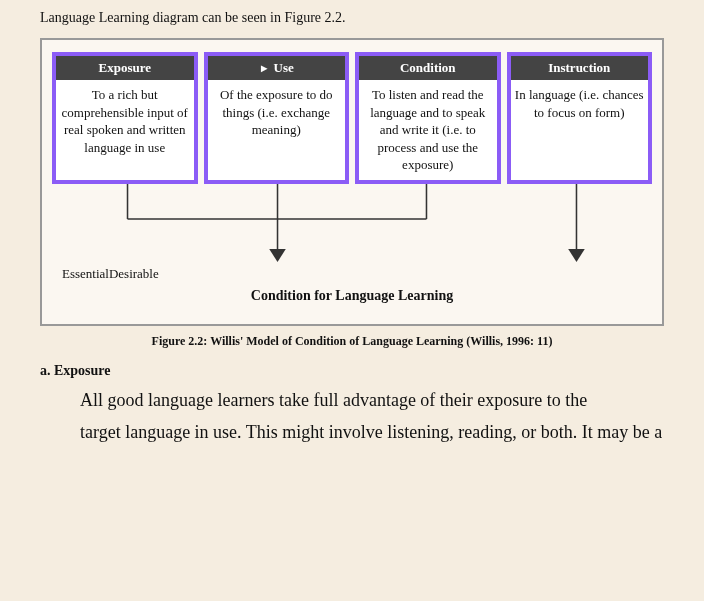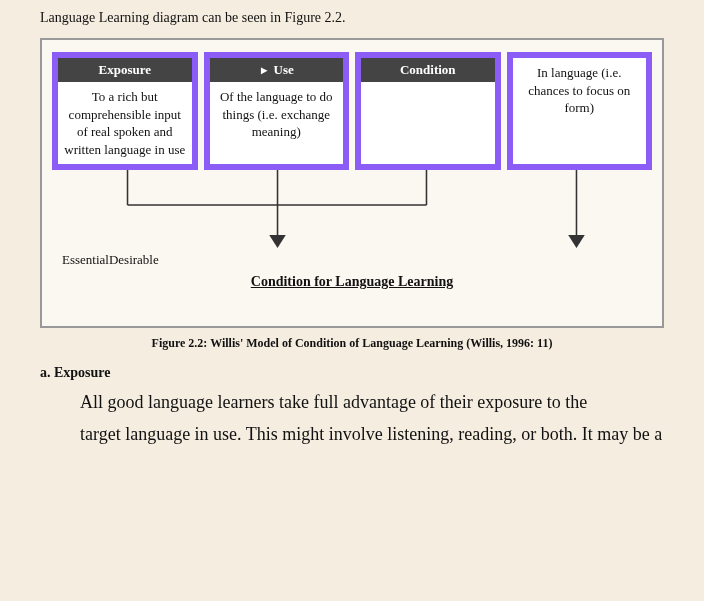--- a/index.html
+++ b/index.html
@@ -53,21 +53,21 @@
     
     .boxes-row {
       display: flex;
       justify-content: space-between;
       gap: 6px;
       margin-bottom: 0px;
     }
 
     .box {
       flex: 1;
-      border: 6px solid #8b5cf6;
+      border: 4px solid #8b5cf6;
       background: #fff;
       display: flex;
       flex-direction: column;
       align-items: center;
     }
 
     .box-header {
       background: #444;
       color: #fff;
       width: 100%;
@@ -107,22 +107,21 @@
       padding: 0 10px;
       font-size: 13px;
       margin-top: 2px;
     }
 
     
     .condition-label {
       text-align: center;
       font-weight: bold;
       font-size: 14px;
-      margin: 6px 0 20px 0;
-      text-decoration: underline;
+      margin: 6px 0 4px 0;
     }
 
     
     .figure-caption {
       text-align: center;
       font-size: 12px;
       font-weight: bold;
       margin-bottom: 14px;
     }
 
@@ -158,30 +157,34 @@
           <span>Exposure</span>
         </div>
         <div class="box-body">To a rich but comprehensible input of real spoken and written language in use</div>
       </div>
 
       <div class="box">
         <div class="box-header">
           <span style="font-size:11px;">►</span>
           <span>Use</span>
         </div>
-        <div class="box-body">Of the language to do things (i.e. exchange meaning)</div>
+        <div class="box-body">Of the exposure to do things (i.e. exchange meaning)</div>
       </div>
 
       <div class="box">
         <div class="box-header">
           <span>Condition</span>
         </div>
-      </div>
-
-      <div class="box">
+        <div class="box-body">To listen and read the language and to speak and write it (i.e. to process and use the exposure)</div>
+      </div>
+
+      <div class="box">
+        <div class="box-header">
+          <span>Instruction</span>
+        </div>
         <div class="box-body">In language (i.e. chances to focus on form)</div>
       </div>
 
     </div>
 
     <div class="lines-section">
       <svg class="lines-svg" viewBox="0 0 580 80" preserveAspectRatio="none">
 
         <line x1="73" y1="0" x2="73" y2="35" stroke="#333" stroke-width="1.5"></line>
 

